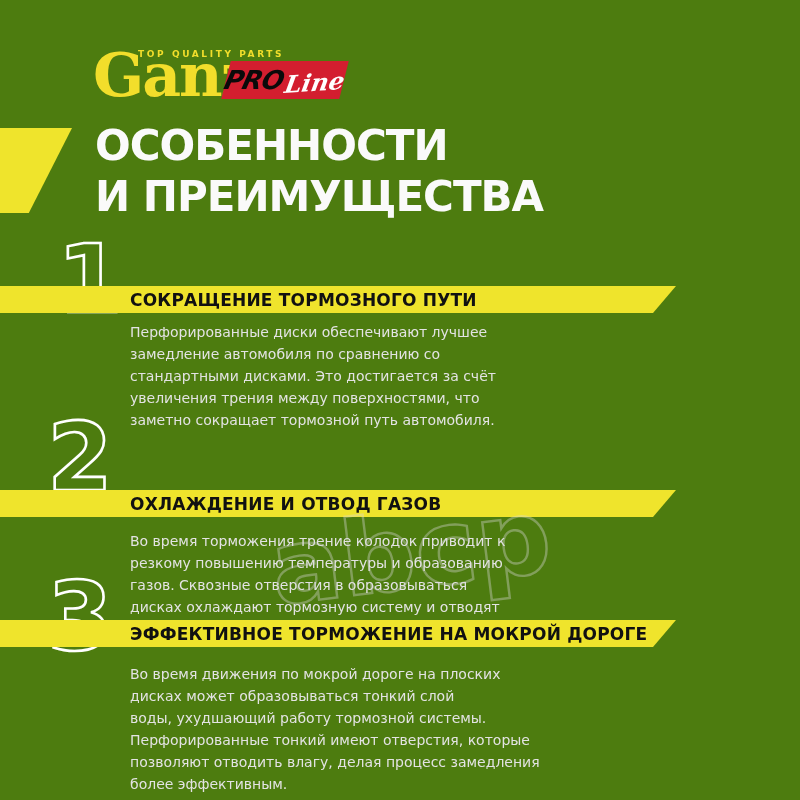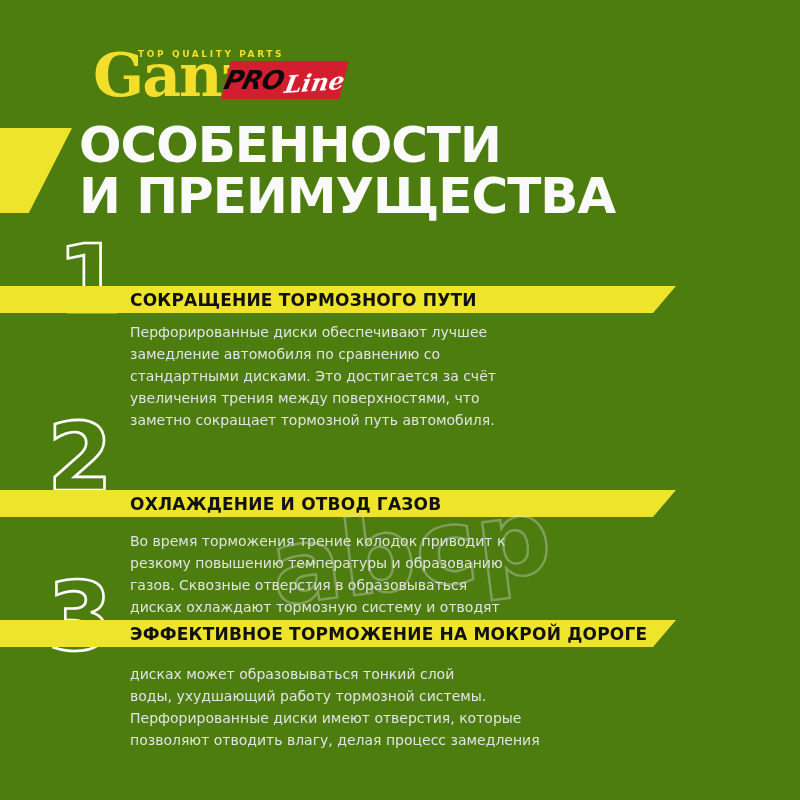--- a/index.html
+++ b/index.html
@@ -24,22 +24,22 @@
   }
   .badge .pro{
     color:#0a0a0a;font-weight:bold;font-style:italic;font-size:26px;letter-spacing:-1px;
   }
   .badge .line{
     color:#ffffff;font-family:"DejaVu Serif",serif;font-style:italic;font-weight:bold;
     font-size:24px;transform:translateY(2px) rotate(-4deg);
   }
   
   .heading{
-    position:absolute;left:79px;top:120px;
-    color:#fafafa;font-weight:bold;font-size:50px;line-height:51px;
+    position:absolute;left:95px;top:120px;
+    color:#fafafa;font-weight:bold;font-size:42px;line-height:51px;
     letter-spacing:-1px;white-space:nowrap;
   }
   
   .edge-trapezoid{
     position:absolute;left:0;top:128px;width:72px;height:85px;background:#efe42c;
     clip-path:polygon(0 0,100% 0,40% 100%,0 100%);
   }
   
   .banner{
     position:absolute;left:0;width:676px;height:27px;background:#efe42c;
@@ -128,23 +128,25 @@
     <div>эти газы.</div>
   </div>
 
   <svg class="numeral numeral-3" width="100" height="84" viewBox="0 0 100 84">
     <text x="50" y="74" text-anchor="middle">3</text>
   </svg>
   <div class="banner banner-3">
     <span class="title">ЭФФЕКТИВНОЕ ТОРМОЖЕНИЕ НА МОКРОЙ ДОРОГЕ</span>
   </div>
   <div class="body-text body-3">
+    <div>Во время движения по мокрой дороге на плоских</div>
     <div>дисках может образовываться тонкий слой</div>
     <div>воды, ухудшающий работу тормозной системы.</div>
-    <div>Перфорированные диски имеют отверстия, которые</div>
+    <div>Перфорированные тонкий имеют отверстия, которые</div>
     <div>позволяют отводить влагу, делая процесс замедления</div>
+    <div>более эффективным.</div>
   </div>
 
   <svg class="watermark" width="300" height="190" viewBox="0 0 300 190">
     <text x="150" y="120" text-anchor="middle">abcp</text>
   </svg>
 
 </div>
 
 </body></html>

